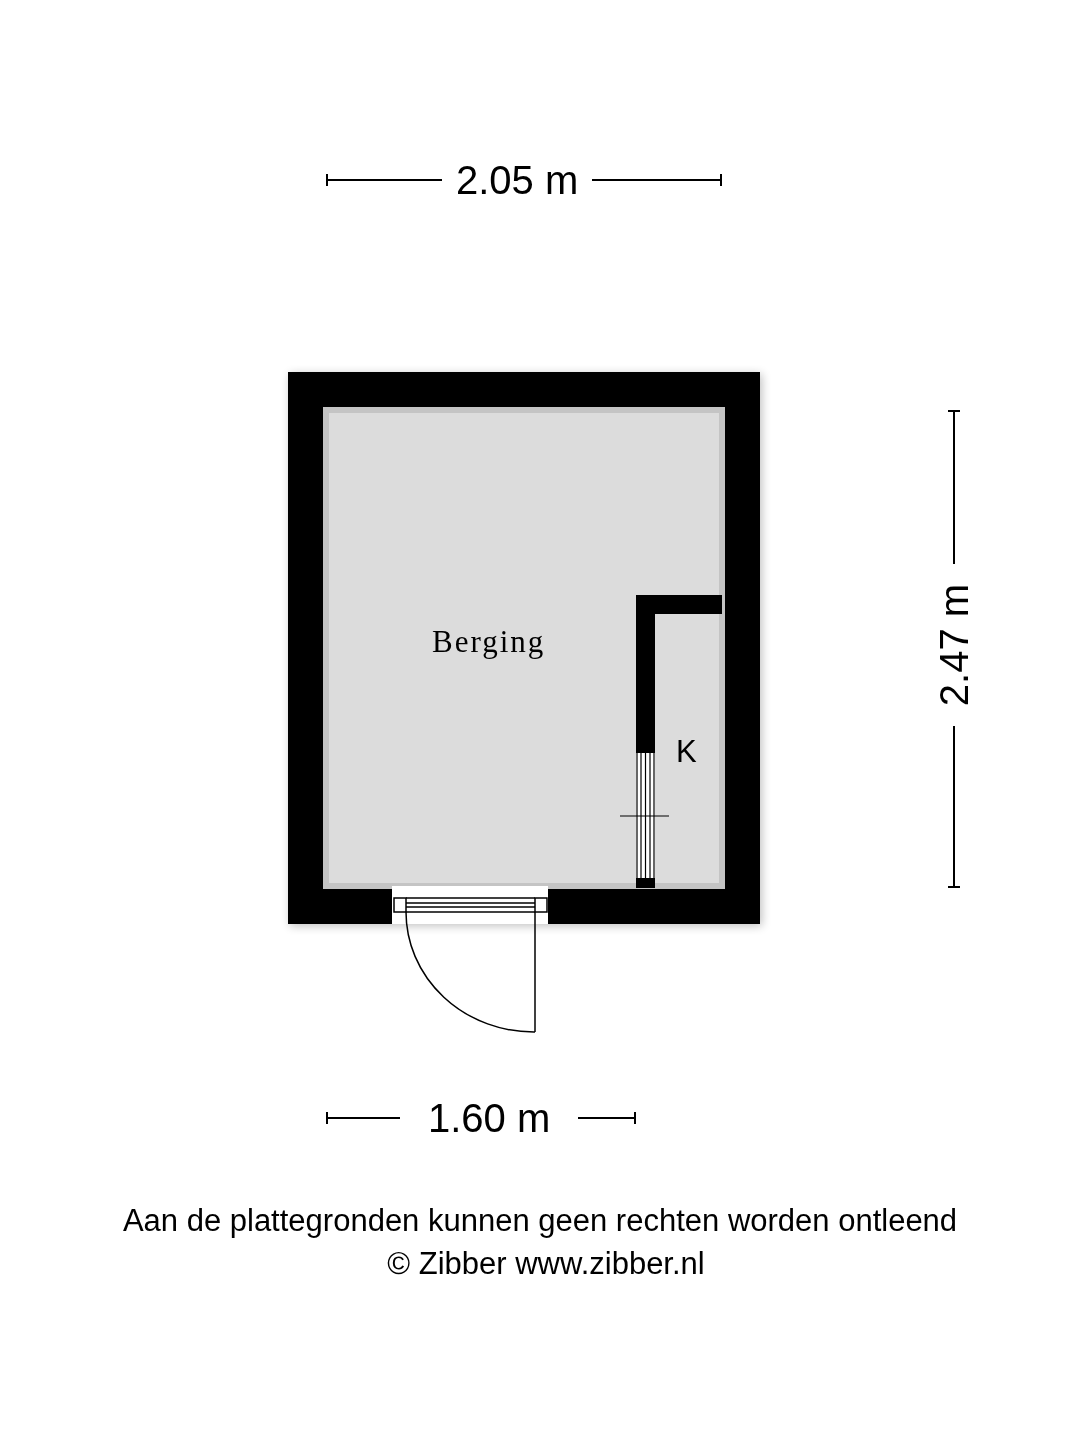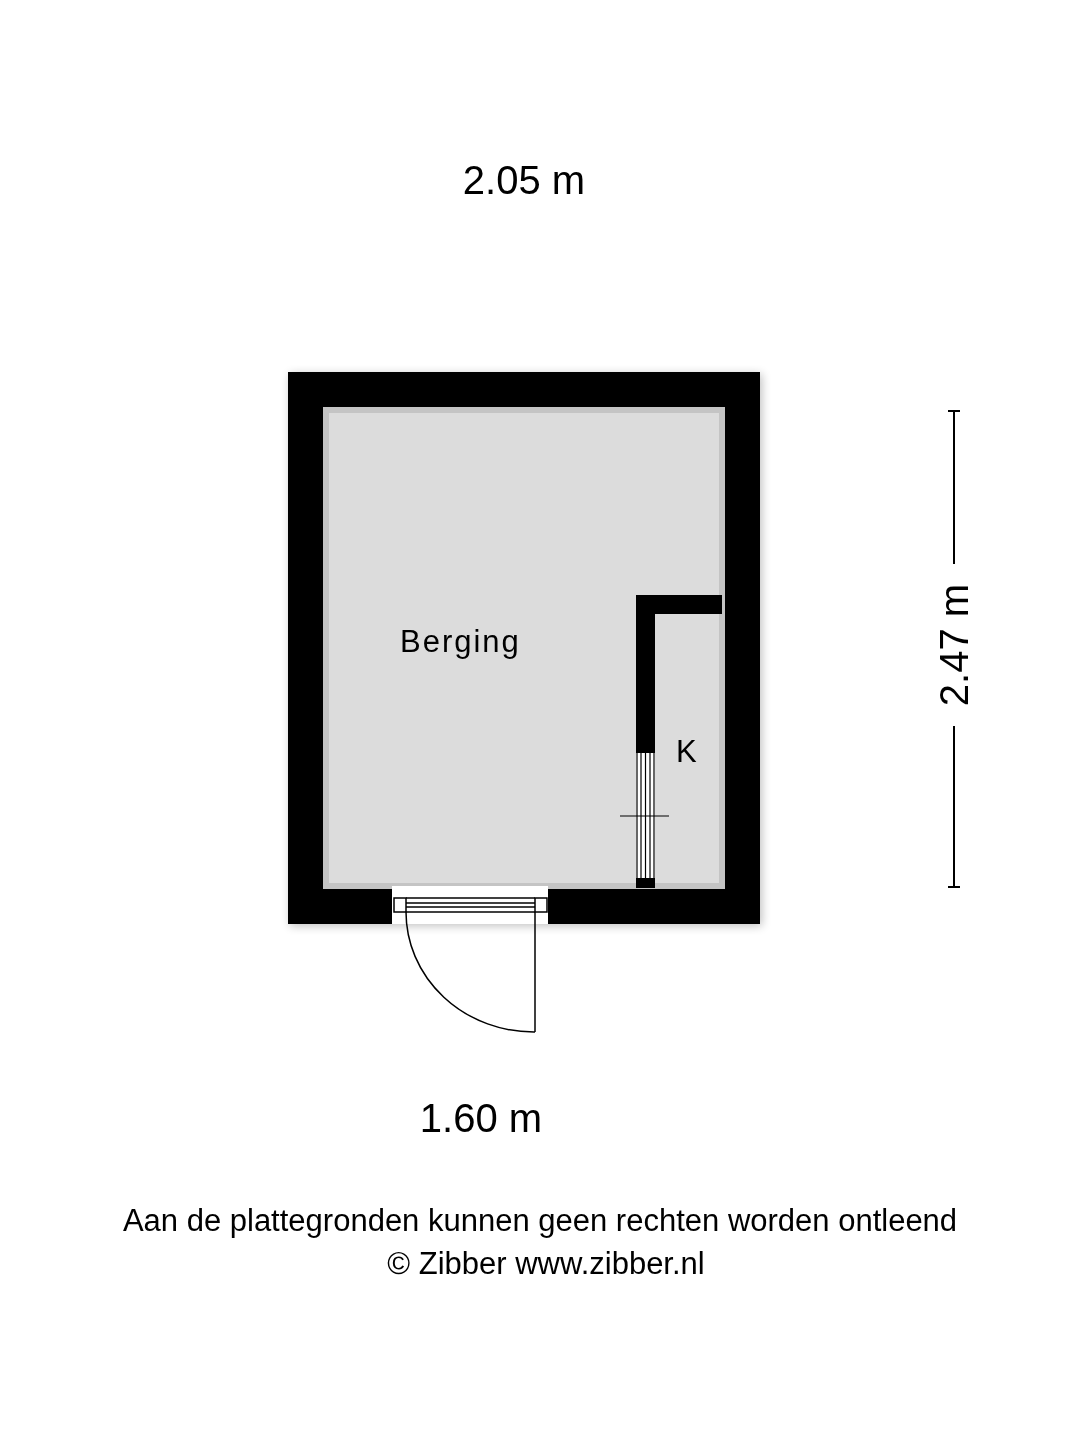--- a/index.html
+++ b/index.html
@@ -1,18 +1,18 @@
 <!DOCTYPE html>
 <html><head>
   <meta charset="utf-8">
   <style>
     html, body { margin: 0; padding: 0; background: #ffffff; }
     body { width: 1080px; height: 1440px; position: relative; overflow: hidden;
            font-family: "Liberation Sans", sans-serif; color: #000; }
-    .dim-h { position: absolute; display: flex; align-items: center; flex-direction: column; }
+    .dim-h { position: absolute; display: flex; align-items: center; }
     .dim-line { height: 2px; background: #000; }
     .tick-v { width: 2px; height: 12px; background: #000; }
     .dim-text { font-size: 40px; line-height: 40px; white-space: nowrap; }
     .dim-v { position: absolute; display: flex; flex-direction: column; align-items: center; }
     .dim-vline { width: 2px; background: #000; }
     .tick-h { width: 12px; height: 2px; background: #000; }
     .vtext { font-size: 40px; line-height: 40px; transform: rotate(-90deg); white-space: nowrap; }
     svg { position: absolute; left: 0; top: 0; }
     .label { position: absolute; font-size: 31px; letter-spacing: 2px; }
     .footer { position: absolute; left: 0; width: 1080px; text-align: center; font-size: 31px; line-height: 38px; }
@@ -69,35 +69,35 @@
     <rect x="535" y="898" width="12" height="14" fill="#fff"></rect>
     <line x1="406" y1="898" x2="535" y2="898"></line>
     <line x1="406" y1="903" x2="535" y2="903"></line>
     <line x1="406" y1="907" x2="535" y2="907"></line>
     <line x1="406" y1="912" x2="535" y2="912"></line>
     <line x1="535" y1="912" x2="535" y2="1032"></line>
     <path d="M 406 912 A 128 120 0 0 0 535 1032"></path>
   </g>
 </svg>
 
-<div class="label" style="left:400px; top:624px;">Berging</div>
+<div class="label" style="left:432px; top:624px;font-family:Liberation Serif, serif;">Berging</div>
 <div class="label" style="left:676px; top:734px; letter-spacing:0;">K</div>
 
 <div class="dim-v" style="left:948px; top:410px; width:12px; height:478px;">
   <div class="tick-h"></div>
   <div class="dim-vline" style="height:152px;"></div>
   <div style="height:162px; width:60px; display:flex; align-items:center; justify-content:center;">
     <div class="vtext">2.47 m</div>
   </div>
   <div class="dim-vline" style="flex:1;"></div>
   <div class="tick-h"></div>
 </div>
 
 <div class="dim-h" style="left:326px; top:1098px; width:310px; height:40px;">
   <div class="tick-v"></div>
   <div class="dim-line" style="width:72px;"></div>
-  <div class="dim-text" style="margin:0 15px;">1.60 m</div>
+  <div class="dim-text" style="margin:0 28px;">1.60 m</div>
   <div class="dim-line" style="flex:1;"></div>
   <div class="tick-v"></div>
 </div>
 
 <div class="footer" style="top:1202px;">Aan de plattegronden kunnen geen rechten worden ontleend</div>
 <div class="footer" style="top:1245px;padding-left:6px;">© Zibber www.zibber.nl</div>
 
 </body></html>

